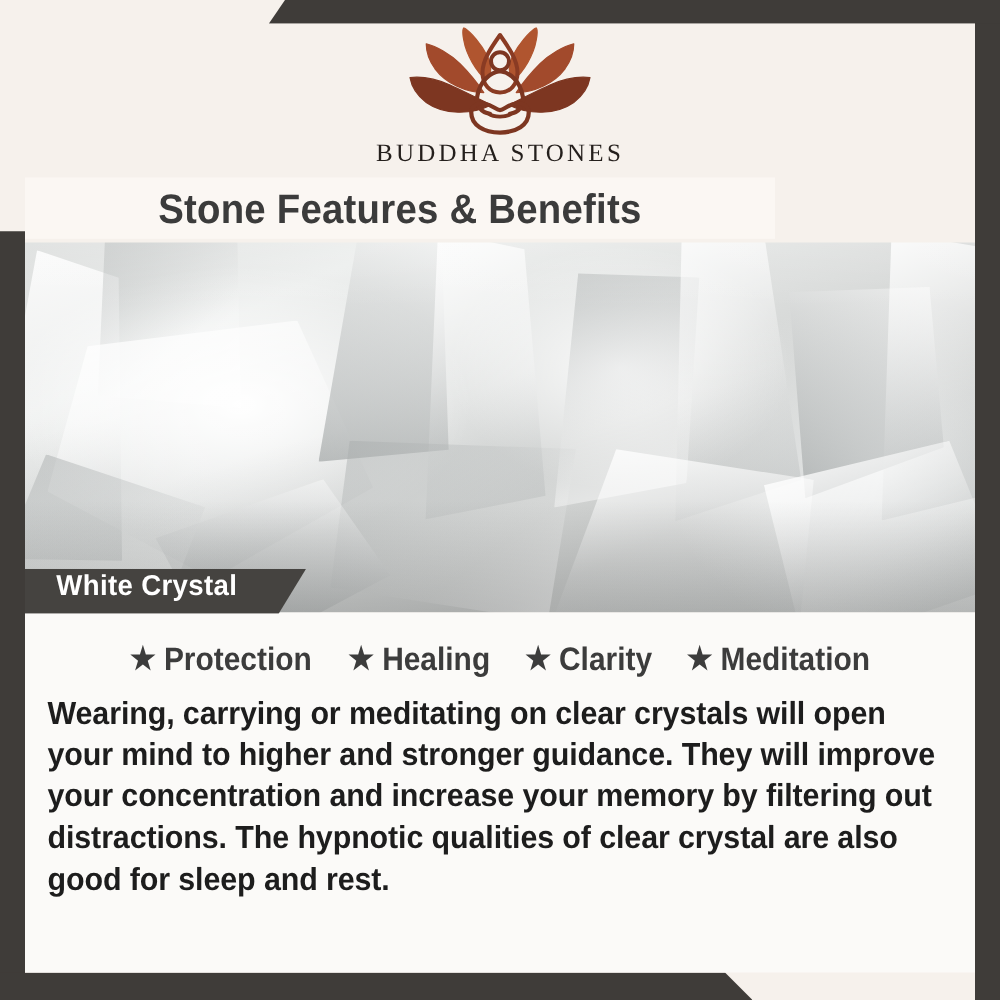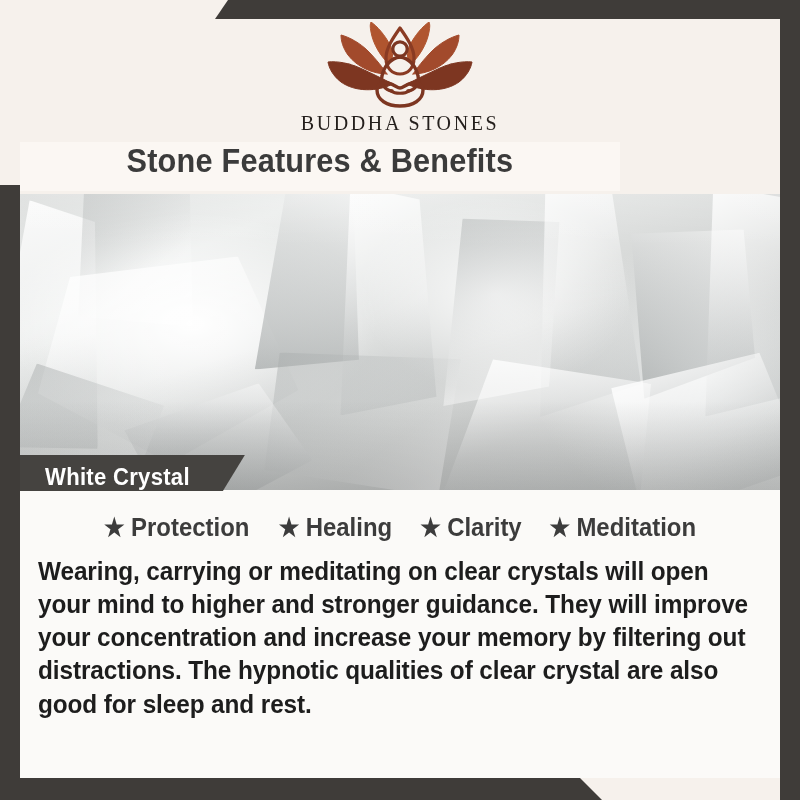--- a/index.html
+++ b/index.html
@@ -50,21 +50,21 @@
   .logo-text {
     margin-top:4px;
     font-family:"Liberation Serif", serif;
     font-size:20px; letter-spacing:2.6px; font-weight:400;
     color:#241f1c;
   }
 
   .title-bar {
     position:absolute; left:20px; top:142px; width:600px; height:49px;
     background:#fbf7f3;
-    display:flex; align-items:flex-start; justify-content:center;
+    display:flex; align-items:center; justify-content:center;
   }
   .title-bar .title {
     font-family:"Liberation Sans Narrow","Liberation Sans", sans-serif;
     font-weight:bold;
     font-size:33px;
     letter-spacing:.2px;
     color:#3b3b3b;
     transform:scaleX(.93);
     white-space:nowrap;
   }
@@ -94,21 +94,21 @@
   .photo-vign {
     position:absolute; inset:0;
     background:
       linear-gradient(to bottom, rgba(255,255,255,.18), rgba(0,0,0,0) 18%, rgba(0,0,0,0) 70%, rgba(60,62,62,.22));
   }
 
   .stone-tag {
     position:absolute; left:20px; top:455px; height:36px;
     padding:0 52px 0 22px;
     background:#454340;
-    display:flex; align-items:flex-end;
+    display:flex; align-items:flex-start;
     clip-path: polygon(0 0, 100% 0, calc(100% - 22px) 100%, 0 100%);
     z-index:4;
   }
   .stone-tag span {
     font-family:"Liberation Sans Narrow","Liberation Sans", sans-serif;
     font-weight:bold; font-size:23px; color:#ffffff;
     letter-spacing:.3px; white-space:nowrap;
     transform:scaleX(.96);
   }
 

